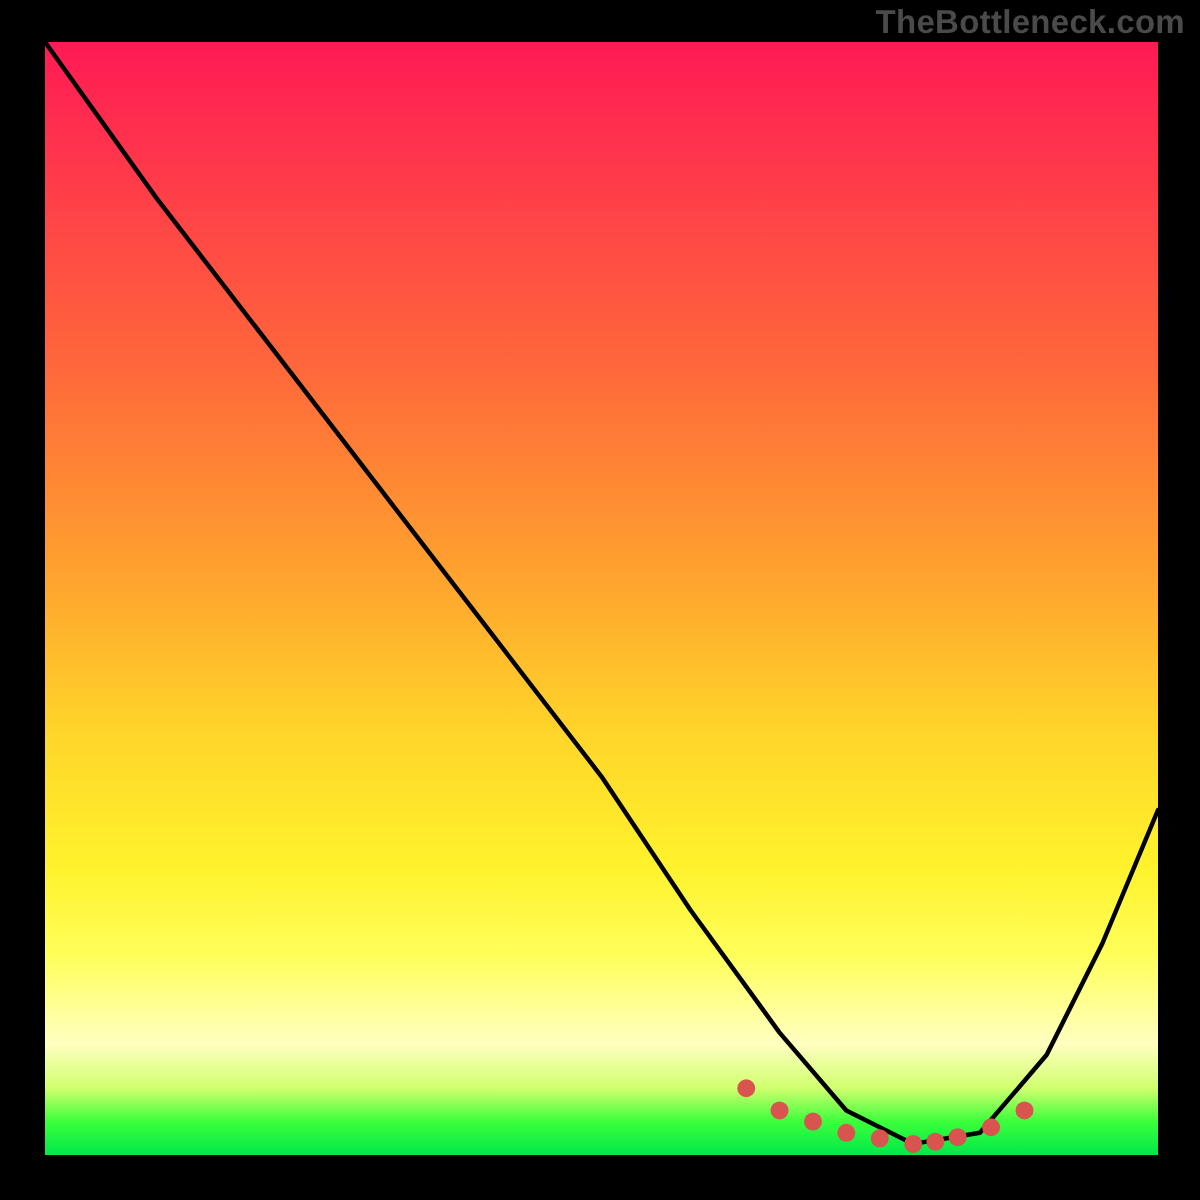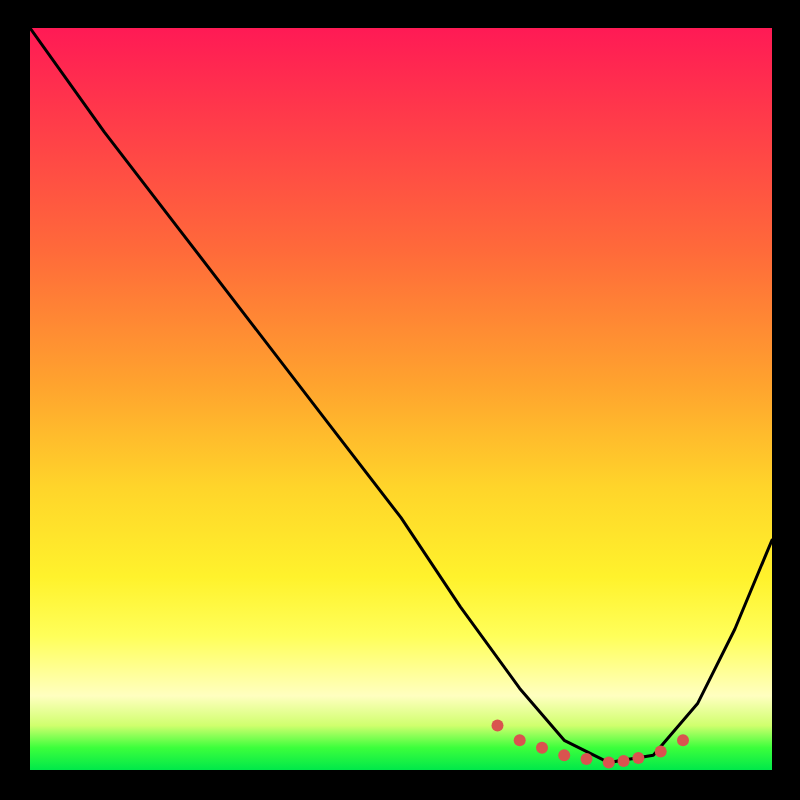--- a/index.html
+++ b/index.html
@@ -58,20 +58,21 @@
     inset: 0;
     width: 100%;
     height: 100%;
   }
 </style>
 </head>
 <body>
 
 <div class="frame">
 
+  <div class="watermark">TheBottleneck.com</div>
 
   <div class="plot-area">
     <div class="gradient-bg"></div>
 
     <svg class="curve" viewBox="0 0 742 742" preserveAspectRatio="none">
       <path id="main-curve" fill="none" stroke="#000" stroke-width="3" stroke-linecap="round" stroke-linejoin="round" d="M0.0 0.0 L74.2 103.9 L148.4 200.3 L222.6 296.8 L296.8 393.3 L371.0 489.7 L430.4 578.8 L489.7 660.4 L534.2 712.3 L578.8 734.6 L623.3 727.2 L667.8 675.2 L704.9 601.0 L742.0 512.0"></path>
       <g id="marker-group">
           <circle cx="467.5" cy="697.5" r="6" fill="#d9534f"></circle>
           <circle cx="489.7" cy="712.3" r="6" fill="#d9534f"></circle>
           <circle cx="512.0" cy="719.7" r="6" fill="#d9534f"></circle>

